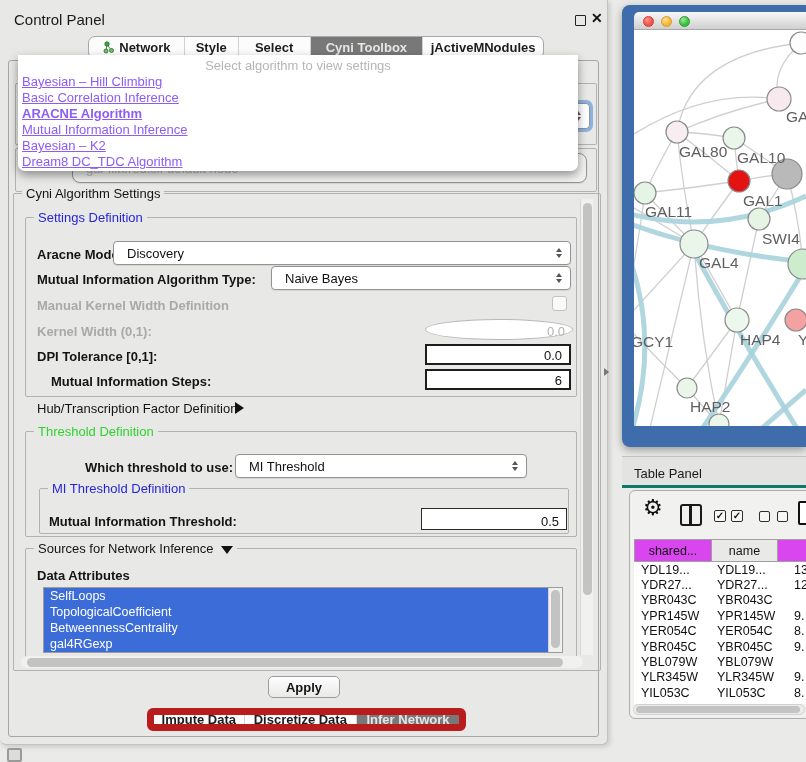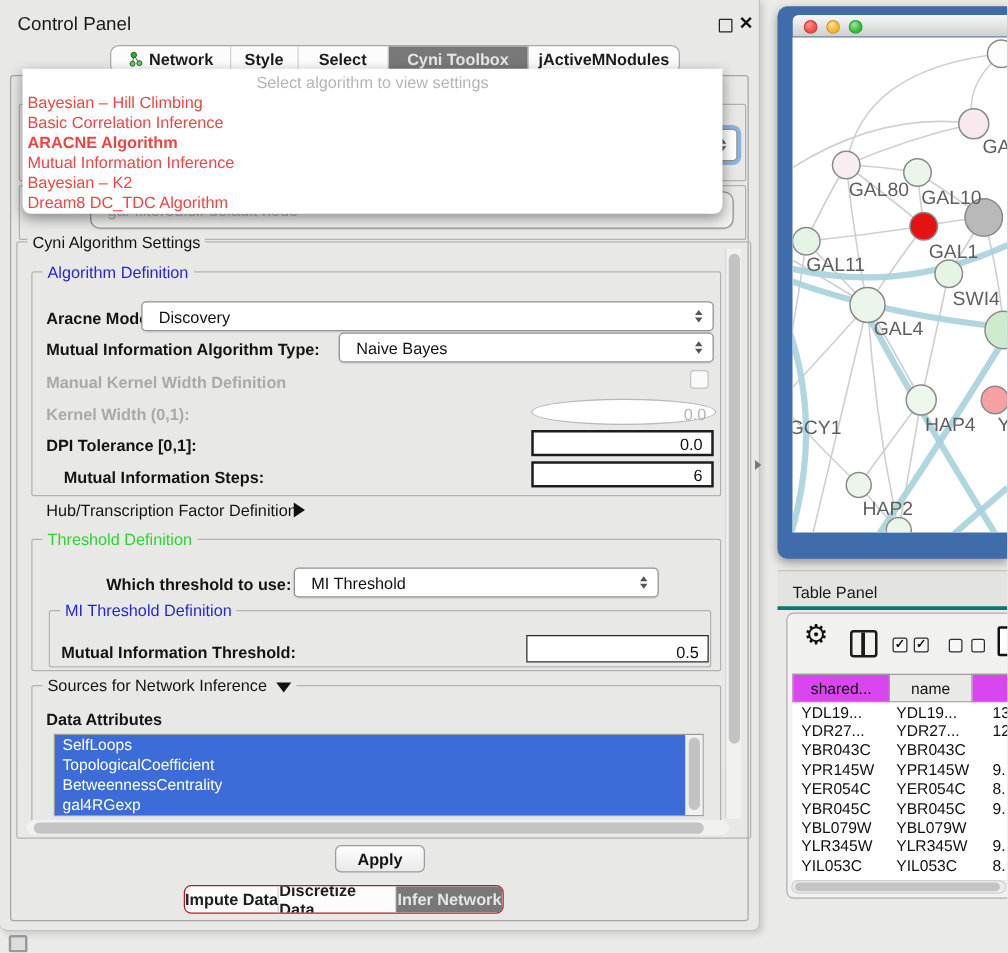--- a/index.html
+++ b/index.html
@@ -71,28 +71,28 @@
   .attr-rows { position:absolute; left:0; top:0; right:14px; bottom:0; }
   .attr-row { height:16px; line-height:16px; background:#3c6cd8; color:#fff; font-size:12.5px; padding-left:6px; }
   .attr-scroll { position:absolute; right:0; top:0; width:14px; bottom:0; background:#f0f0f0; border-left:1px solid #d5d5d5; }
   .attr-scroll .vthumb { left:2px; top:2px; width:9px; height:58px; }
 
   
   .apply-btn { position:absolute; left:267px; top:675px; width:72px; height:22px;
     border:1px solid #9c9c9c; border-radius:5px; font-size:13px; font-weight:600; color:#141414;
     background:linear-gradient(#fefefe,#e9e9e9); display:flex; align-items:center; justify-content:center;
     font-family:"Liberation Sans",sans-serif; }
-  .bottom-tabs { position:absolute; left:146px; top:707px; width:256px; height:23px; display:flex;
-    background:#fcfcfc; border:1px solid #b91c1c; border-radius:6px; overflow:hidden; }
+  .bottom-tabs { position:absolute; left:146px; top:707px; width:319px; height:23px; display:flex;
+    background:#fcfcfc; border:7px solid #b91c1c; border-radius:6px; overflow:hidden; }
 
   
   .dd-pop { position:absolute; left:18px; top:55px; width:560px; height:116px; background:#fff;
     border-radius:0 0 7px 7px; box-shadow:0 4px 10px rgba(0,0,0,.4); z-index:60; padding-top:2px; }
   .dd-placeholder { height:17px; line-height:17px; text-align:center; font-size:13px; color:#b5b5b5; }
-  .dd-item { height:16px; line-height:16px; font-size:13px; color:#ef4444; padding-left:4px; white-space:nowrap; }
+  .dd-item { height:16px; line-height:16px; font-size:13px; color:#8b5cf6; padding-left:4px; white-space:nowrap;text-decoration:underline; }
   .dd-item.bold { font-weight:700; }
 
   
   .split-handle { position:absolute; left:604px; top:368px; width:0; height:0;
     border-top:4px solid transparent; border-bottom:4px solid transparent; border-left:5px solid #777; }
 
   
   .net-win { position:absolute; left:622px; top:5px; width:184px; height:442px;
     background:#3f6cab; border-radius:8px 0 0 8px; box-shadow:0 3px 8px rgba(0,0,0,.35); z-index:5; }
   .net-titlebar { position:absolute; left:12px; top:7px; width:172px; height:18px;
@@ -185,21 +185,21 @@
       </div>
 
       <div class="group" style="left:4px; top:132px; width:588px; height:478px;">
         <div class="legend">Cyni Algorithm Settings</div>
       </div>
       <div class="vscroll" style="left:571px; top:138px; width:13px; height:456px;">
         <div class="vthumb" style="left:2px; top:4px; width:9px; height:392px;"></div>
       </div>
 
       <div class="group" style="left:16px; top:156px; width:552px; height:180px;">
-        <div class="legend blue">Algorithm Definition</div>
+        <div class="legend blue">Settings Definition</div>
       </div>
       <div class="lbl bold" style="left:28px; top:186px;">Aracne Mode:</div>
       <div class="combo" style="left:104px; top:180px; width:458px; height:24px;">
         <span>Discovery</span>
         <span class="arrows">
             <i class="up"></i>
             <i class="dn"></i>
           </span>
       </div>
       <div class="lbl bold" style="left:28px; top:211px;">Mutual Information Algorithm Type:</div>

